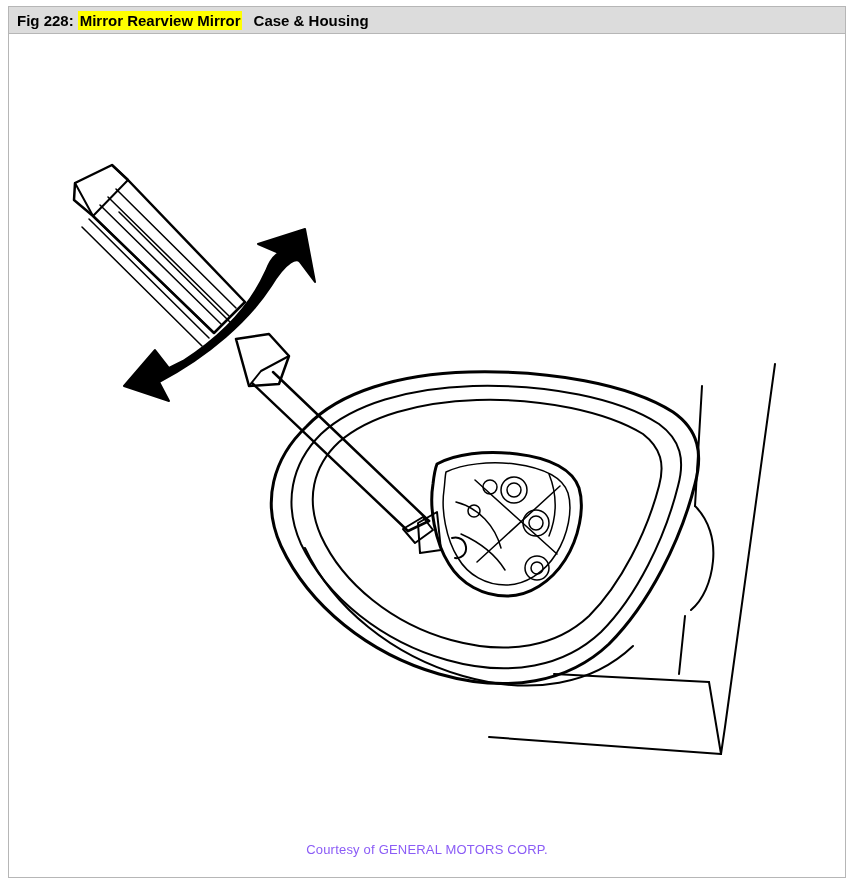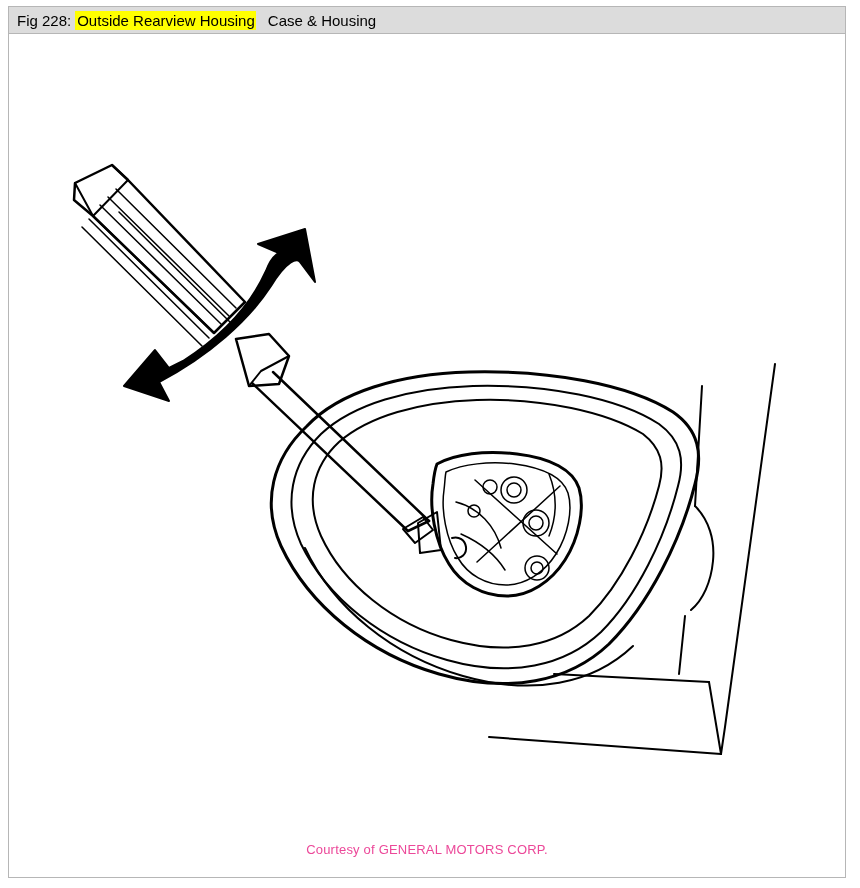--- a/index.html
+++ b/index.html
@@ -30,20 +30,21 @@
     display: flex;
     align-items: center;
     padding-left: 8px;
     font-size: 15px;
     color: #000000;
     box-sizing: border-box;
     white-space: nowrap;
   }
   .caption-bar span {
     display: inline-block;
+    font-weight: bold;
   }
   .caption-prefix { margin-right: 4px; }
   .caption-highlight {
     background: #ffff00;
     padding: 1px 1px 1px 2px;
   }
   .caption-suffix { margin-left: 12px; }
 
   .art-area {
     position: relative;
@@ -56,32 +57,32 @@
     left: 0;
     top: 0;
   }
   .courtesy {
     position: absolute;
     left: 0;
     right: 0;
     bottom: 20px;
     text-align: center;
     font-size: 13px;
-    color: #ec4899;
+    color: #8b5cf6;
     letter-spacing: 0.2px;
   }
 </style>
 </head>
 <body>
 
 <div class="figure-panel">
 
   <div class="caption-bar">
     <span class="caption-prefix">Fig 228:</span>
-    <span class="caption-highlight">Outside Rearview Housing</span>
+    <span class="caption-highlight">Mirror Rearview Mirror</span>
     <span class="caption-suffix">Case &amp; Housing</span>
   </div>
 
   <div class="art-area">
 
     <svg class="art-svg" width="836" height="843" viewBox="0 0 836 843">
       <g fill="none" stroke="#000000" stroke-width="2" stroke-linejoin="round" stroke-linecap="round">
 
         <g>
           <path d="M 766 330 L 716 693 L 712 720" stroke-width="2"></path>

